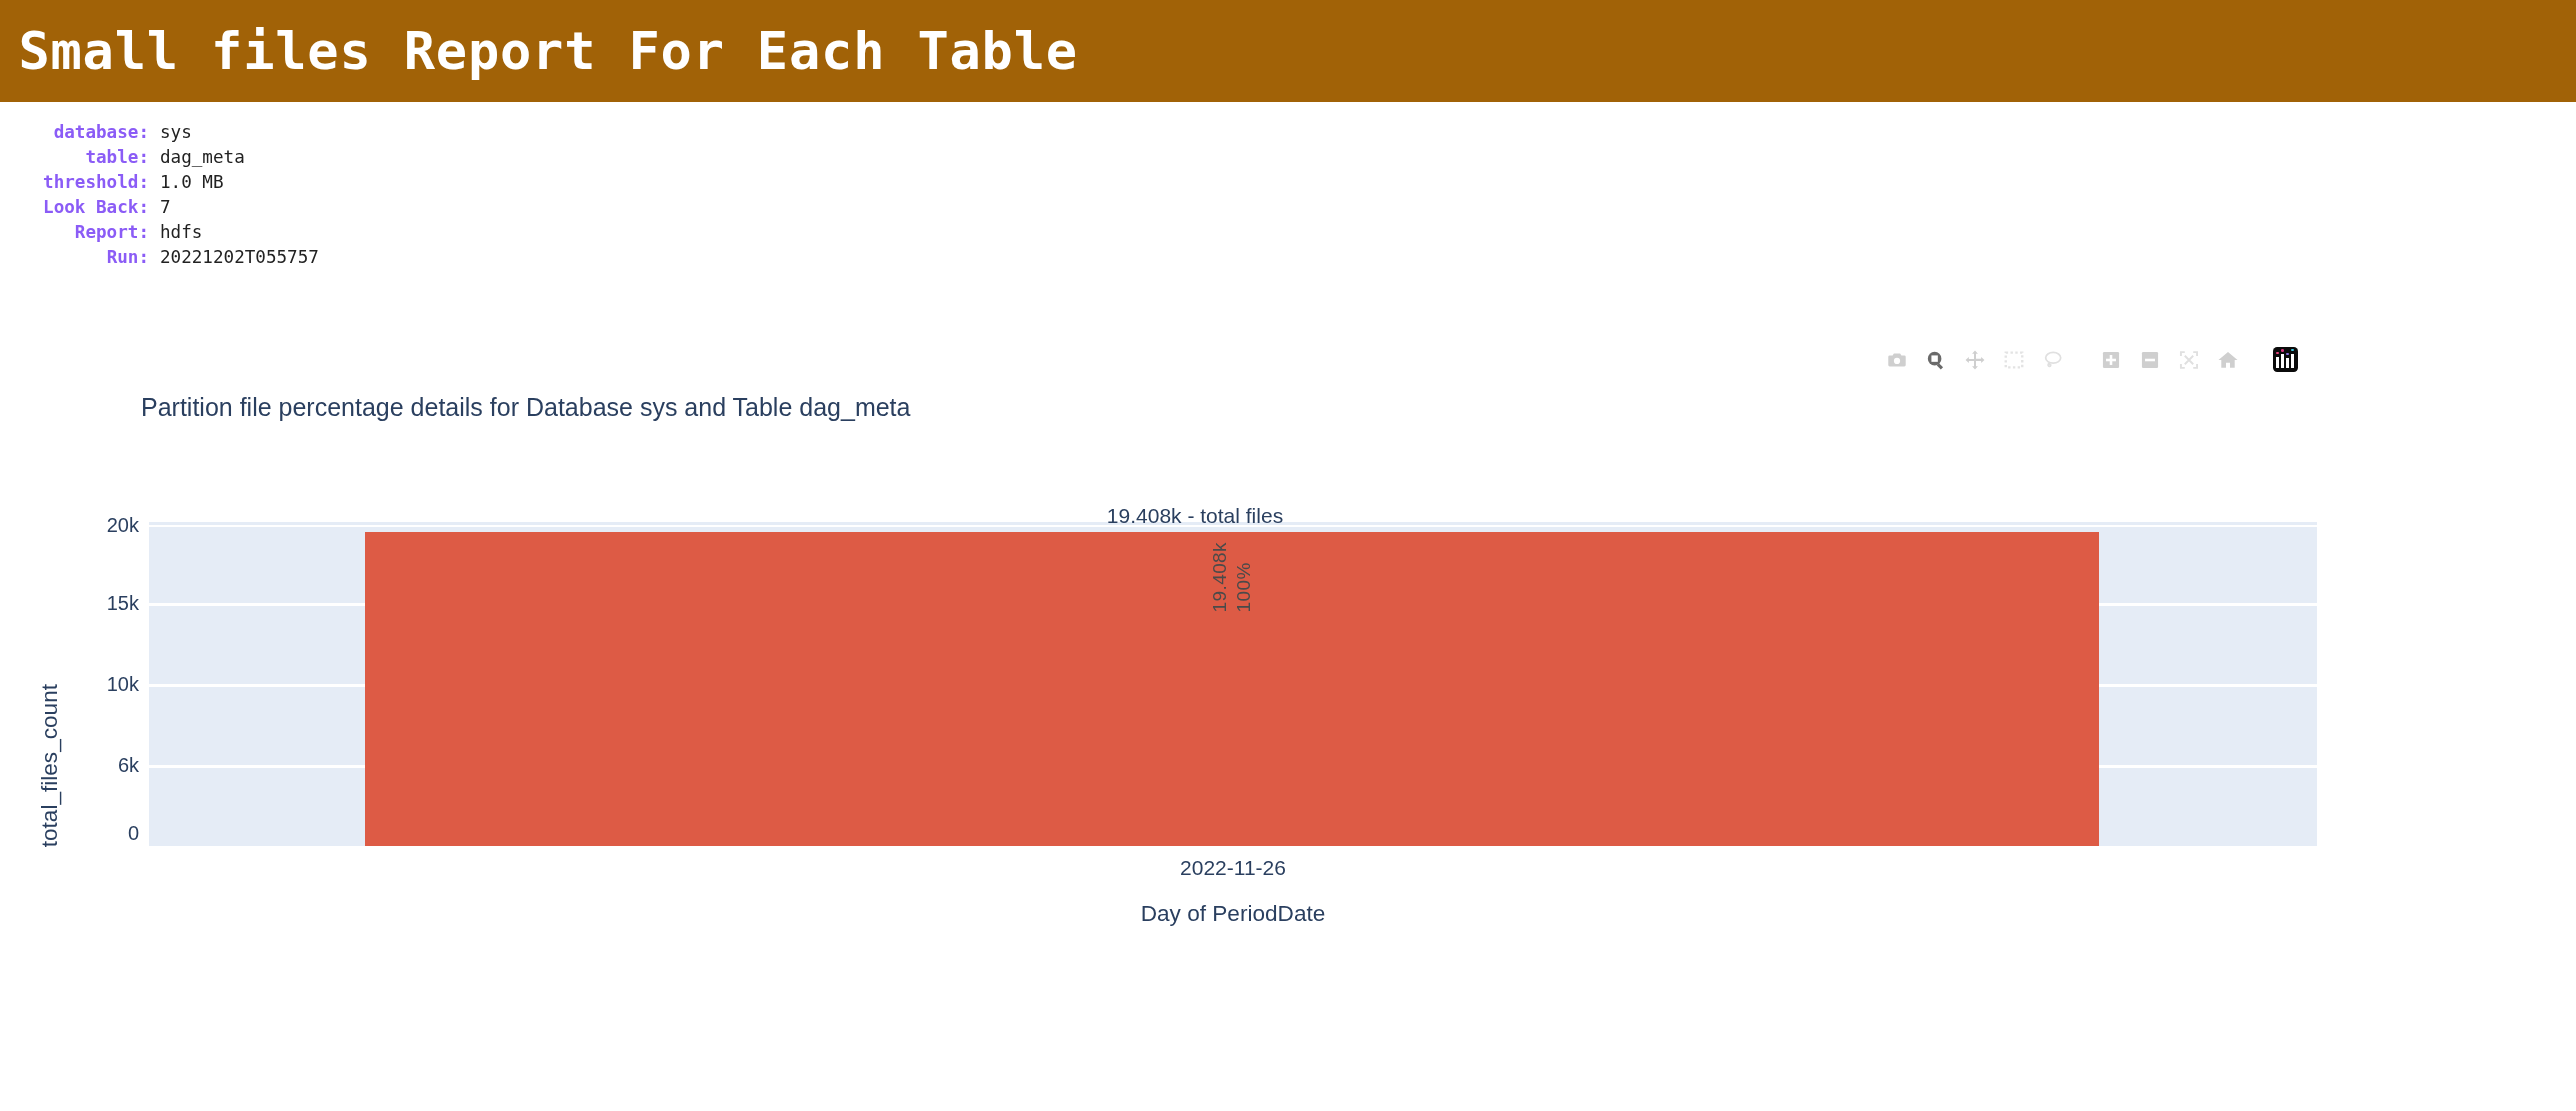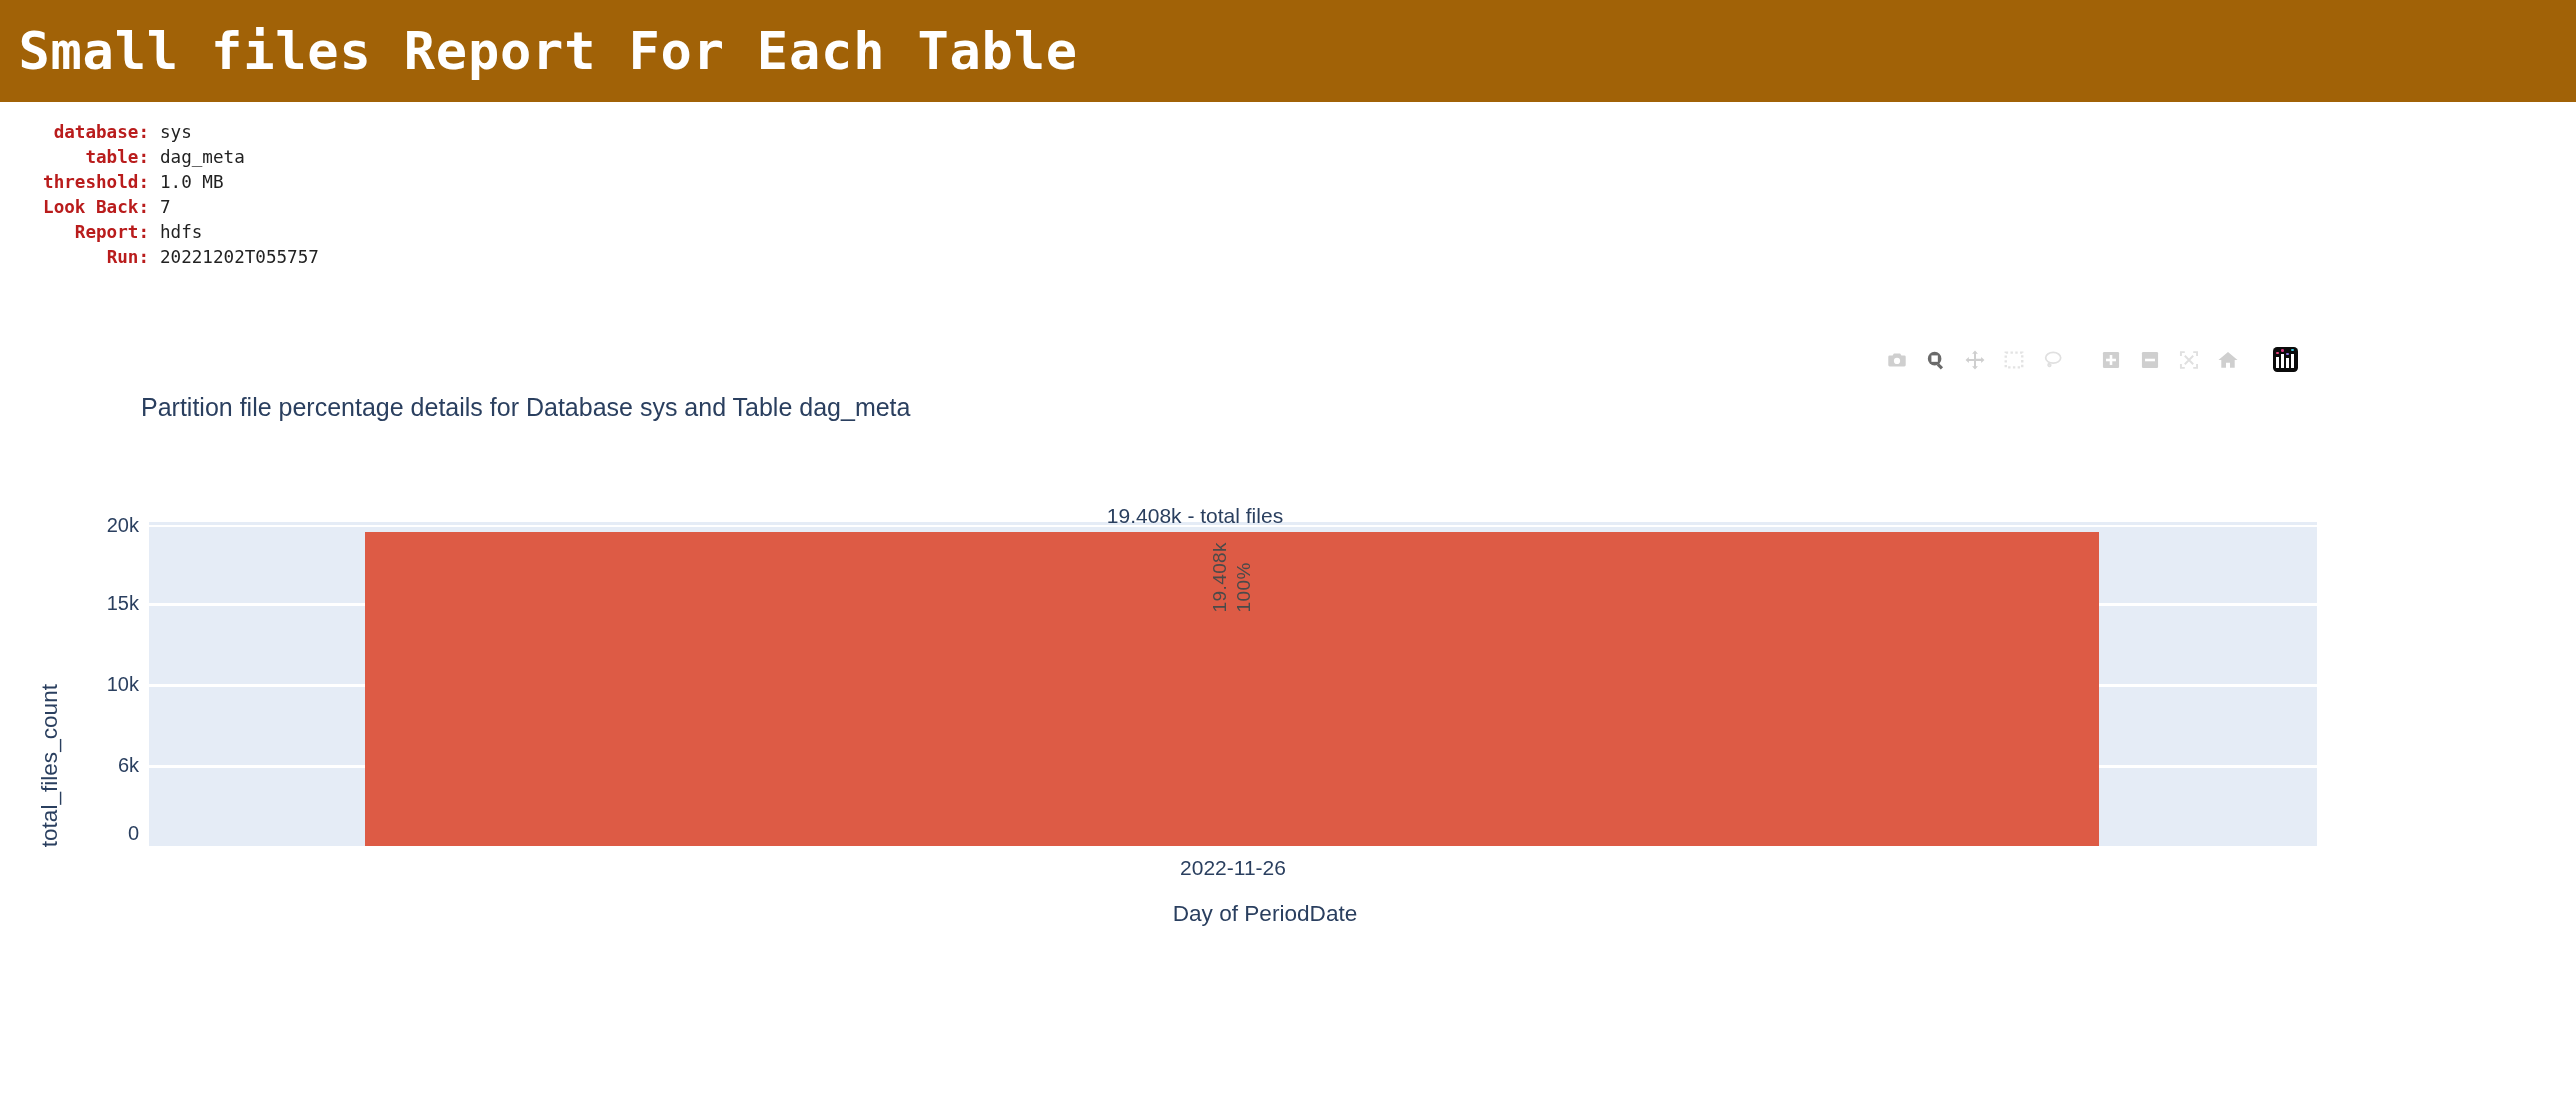--- a/index.html
+++ b/index.html
@@ -49,21 +49,21 @@
   }
   .meta-row {
     display: flex;
     align-items: baseline;
     white-space: pre;
   }
   .meta-label {
     width: 149px;
     text-align: right;
     font-weight: 700;
-    color: #b91c1c;
+    color: #8b5cf6;
   }
   .meta-value {
     padding-left: 11px;
     font-weight: 400;
     color: #222222;
     text-align: center;
   }
 
   
   .figure {
@@ -221,21 +221,20 @@
     transform: translateX(-50%);
   }
   .xaxis-title {
     position: absolute;
     left: 1233px;
     top: 582px;
     font-size: 22.6px;
     color: #2a3f5f;
     white-space: nowrap;
     transform: translateX(-50%);
-    margin-left: 32px;
   }
 
   
   .legend {
     position: absolute;
     left: 2365px;
     top: 220px;
   }
   .legend-title {
     font-size: 22.6px;

